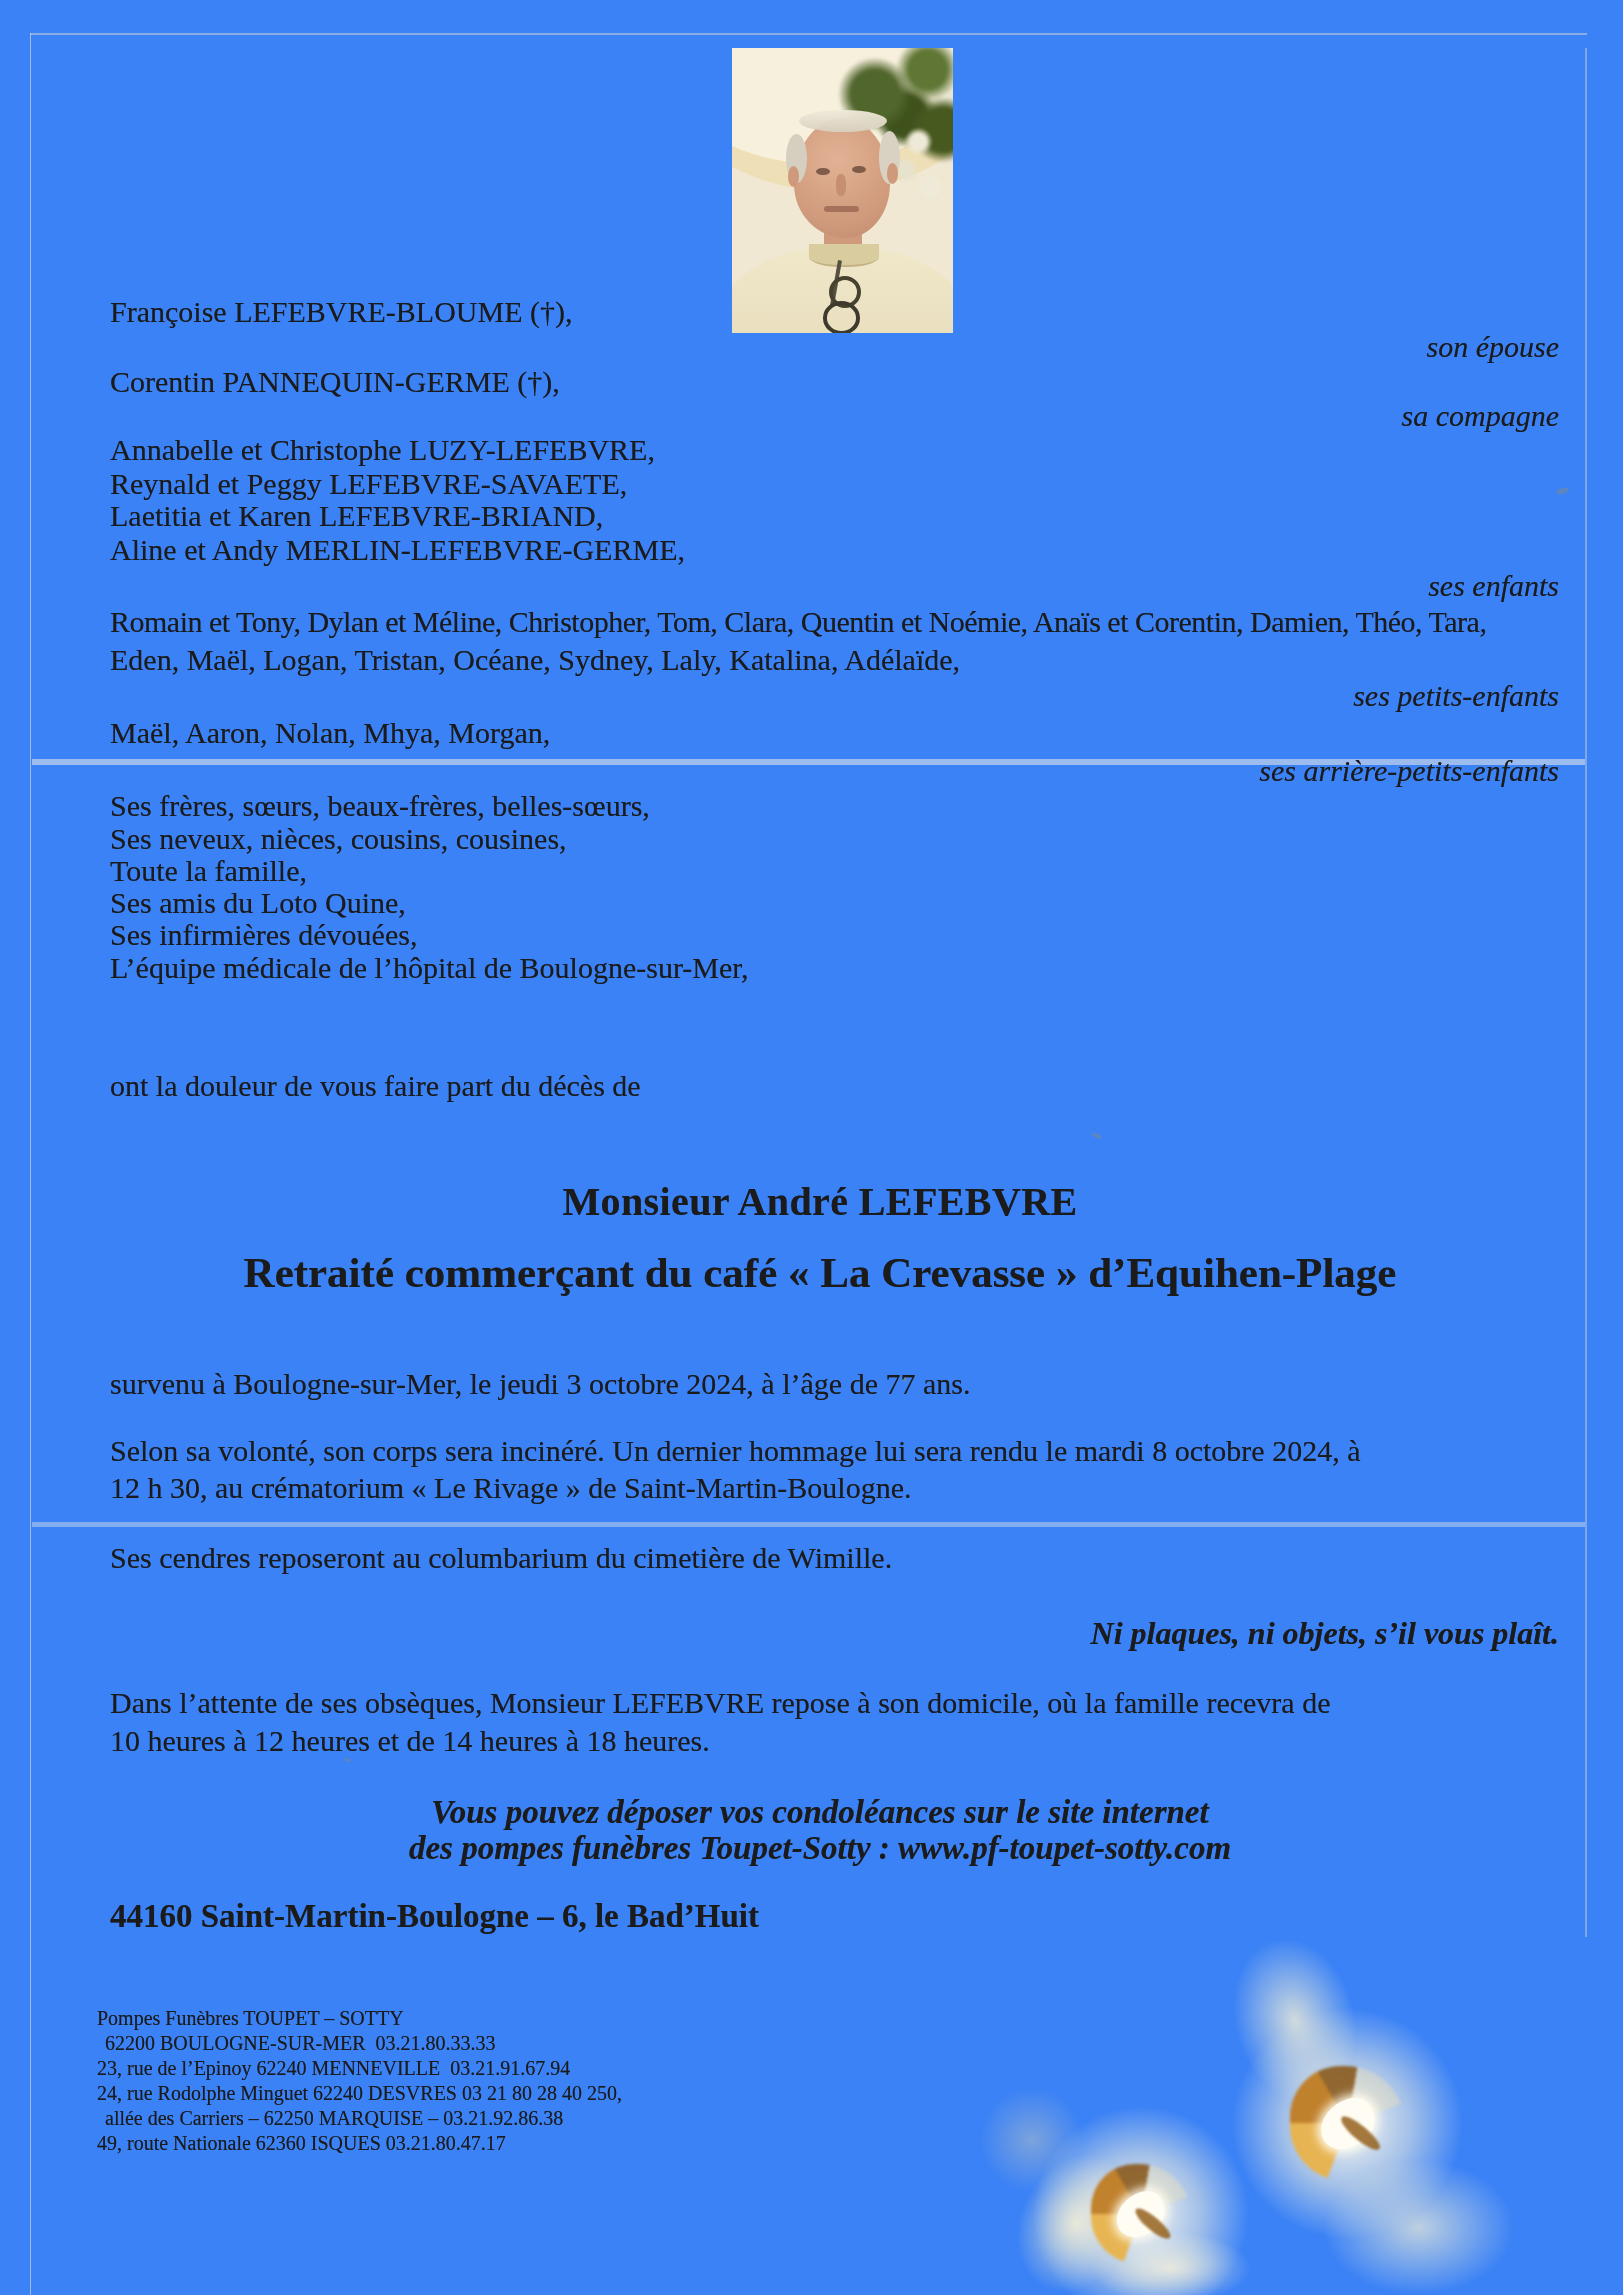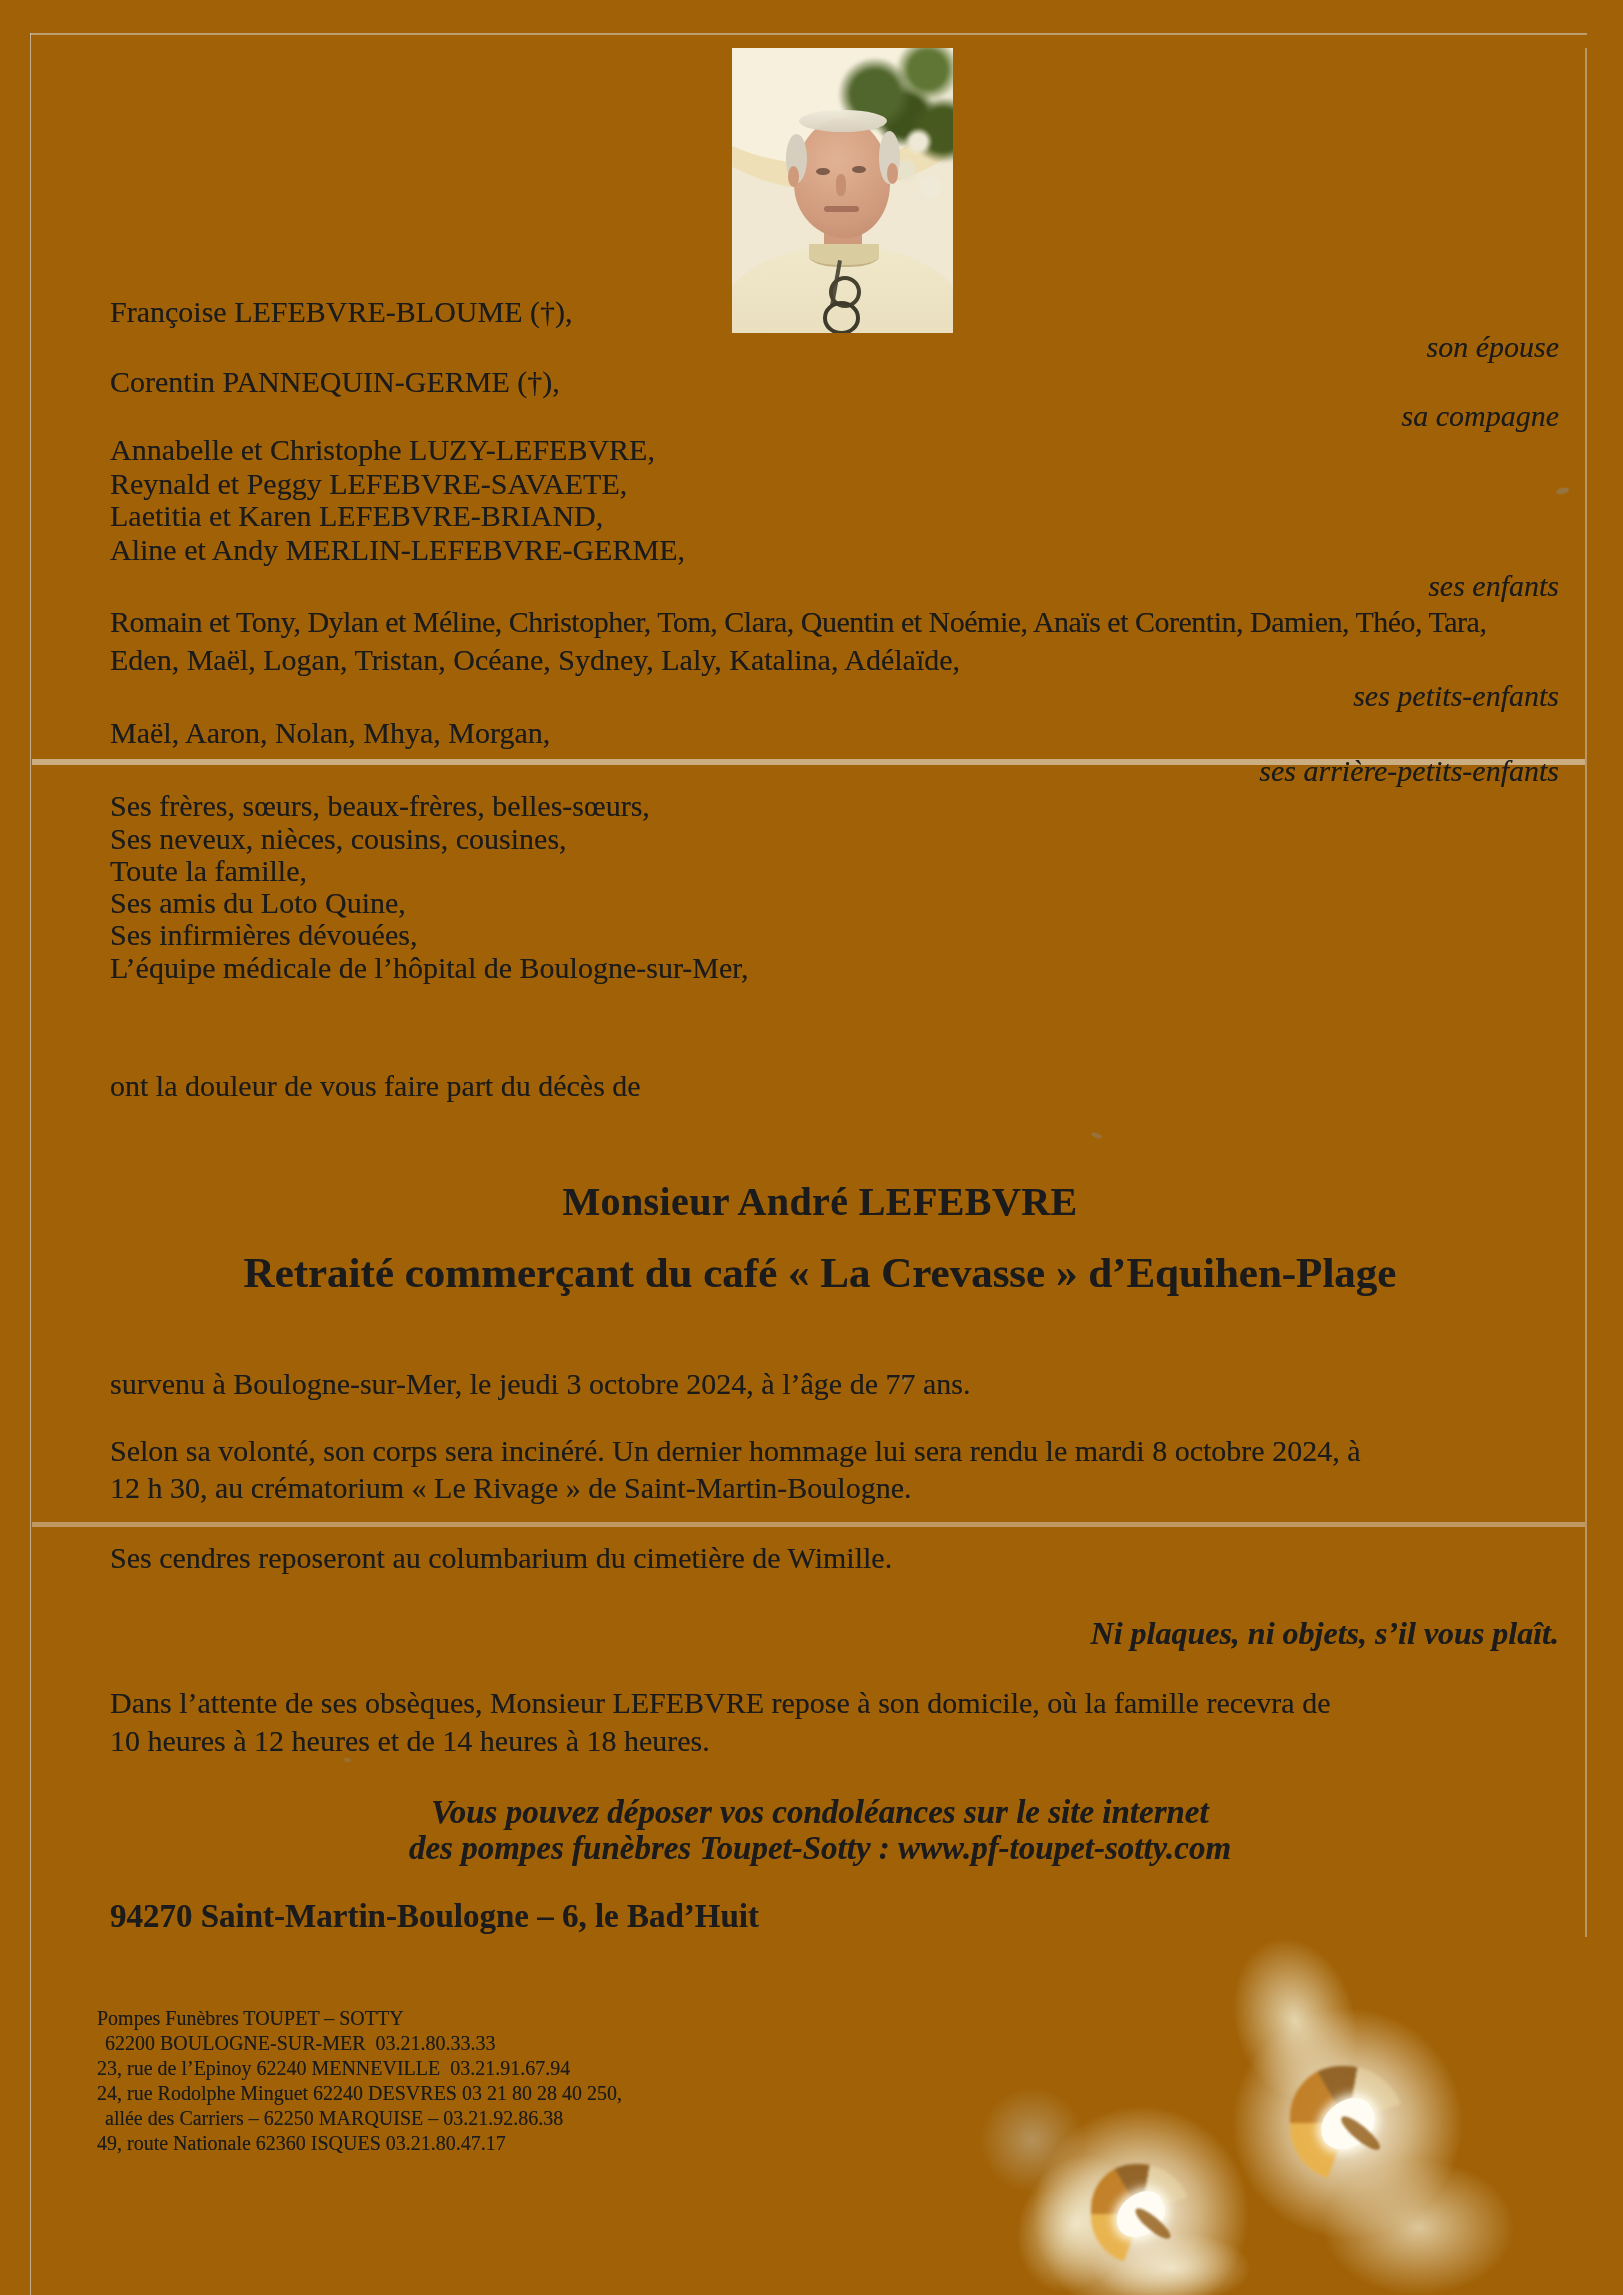--- a/index.html
+++ b/index.html
@@ -1,19 +1,19 @@
 <!DOCTYPE html>
 <html lang="fr" style="font-size:12.8px"><head>
 <meta charset="utf-8">
 <style>
   html,body{margin:0;padding:0;background:#ffffff;}
   .page{
     position:relative;
     width:1624px;height:2295px;
-    background:#a16207;
+    background:#3b82f6;
     font-family:"Liberation Serif","DejaVu Serif",serif;
     color:#1b1b1b;
     overflow:hidden;
     text-shadow:0 0 0.5px rgba(25,25,25,.55);
   }
   
   .t{position:absolute;white-space:nowrap;font-size:30px;line-height:1;}
   .left{left:110px;}
   .rightlbl{right:65px;font-style:italic;}
   .center{left:86px;width:1468px;text-align:center;white-space:nowrap;}
@@ -184,21 +184,21 @@
   <div class="t left" style="top:1543px">Ses cendres reposeront au columbarium du cimetière de Wimille.</div>
 
   <div class="t rightlbl bi sz40" style="top:1617px">Ni plaques, ni objets, s’il vous plaît.</div>
 
   <div class="t left" style="top:1688px">Dans l’attente de ses obsèques, Monsieur LEFEBVRE repose à son domicile, où la famille recevra de</div>
   <div class="t left" style="top:1726px">10 heures à 12 heures et de 14 heures à 18 heures.</div>
 
   <div class="t center bi sz42" style="top:1796px">Vous pouvez déposer vos condoléances sur le site internet</div>
   <div class="t center bi sz42" style="top:1832px">des pompes funèbres Toupet-Sotty : www.pf-toupet-sotty.com</div>
 
-  <div class="t left b sz42" style="top:1900px">94270 Saint-Martin-Boulogne – 6, le Bad’Huit</div>
+  <div class="t left b sz42" style="top:1900px">44160 Saint-Martin-Boulogne – 6, le Bad’Huit</div>
 
   <div class="footer">
     <div class="fl">Pompes Funèbres TOUPET – SOTTY</div>
     <div class="fl indent">62200 BOULOGNE-SUR-MER  03.21.80.33.33</div>
     <div class="fl">23, rue de l’Epinoy 62240 MENNEVILLE  03.21.91.67.94</div>
     <div class="fl">24, rue Rodolphe Minguet 62240 DESVRES 03 21 80 28 40 250,</div>
     <div class="fl indent">allée des Carriers – 62250 MARQUISE – 03.21.92.86.38</div>
     <div class="fl">49, route Nationale 62360 ISQUES 03.21.80.47.17</div>
   </div>
 

